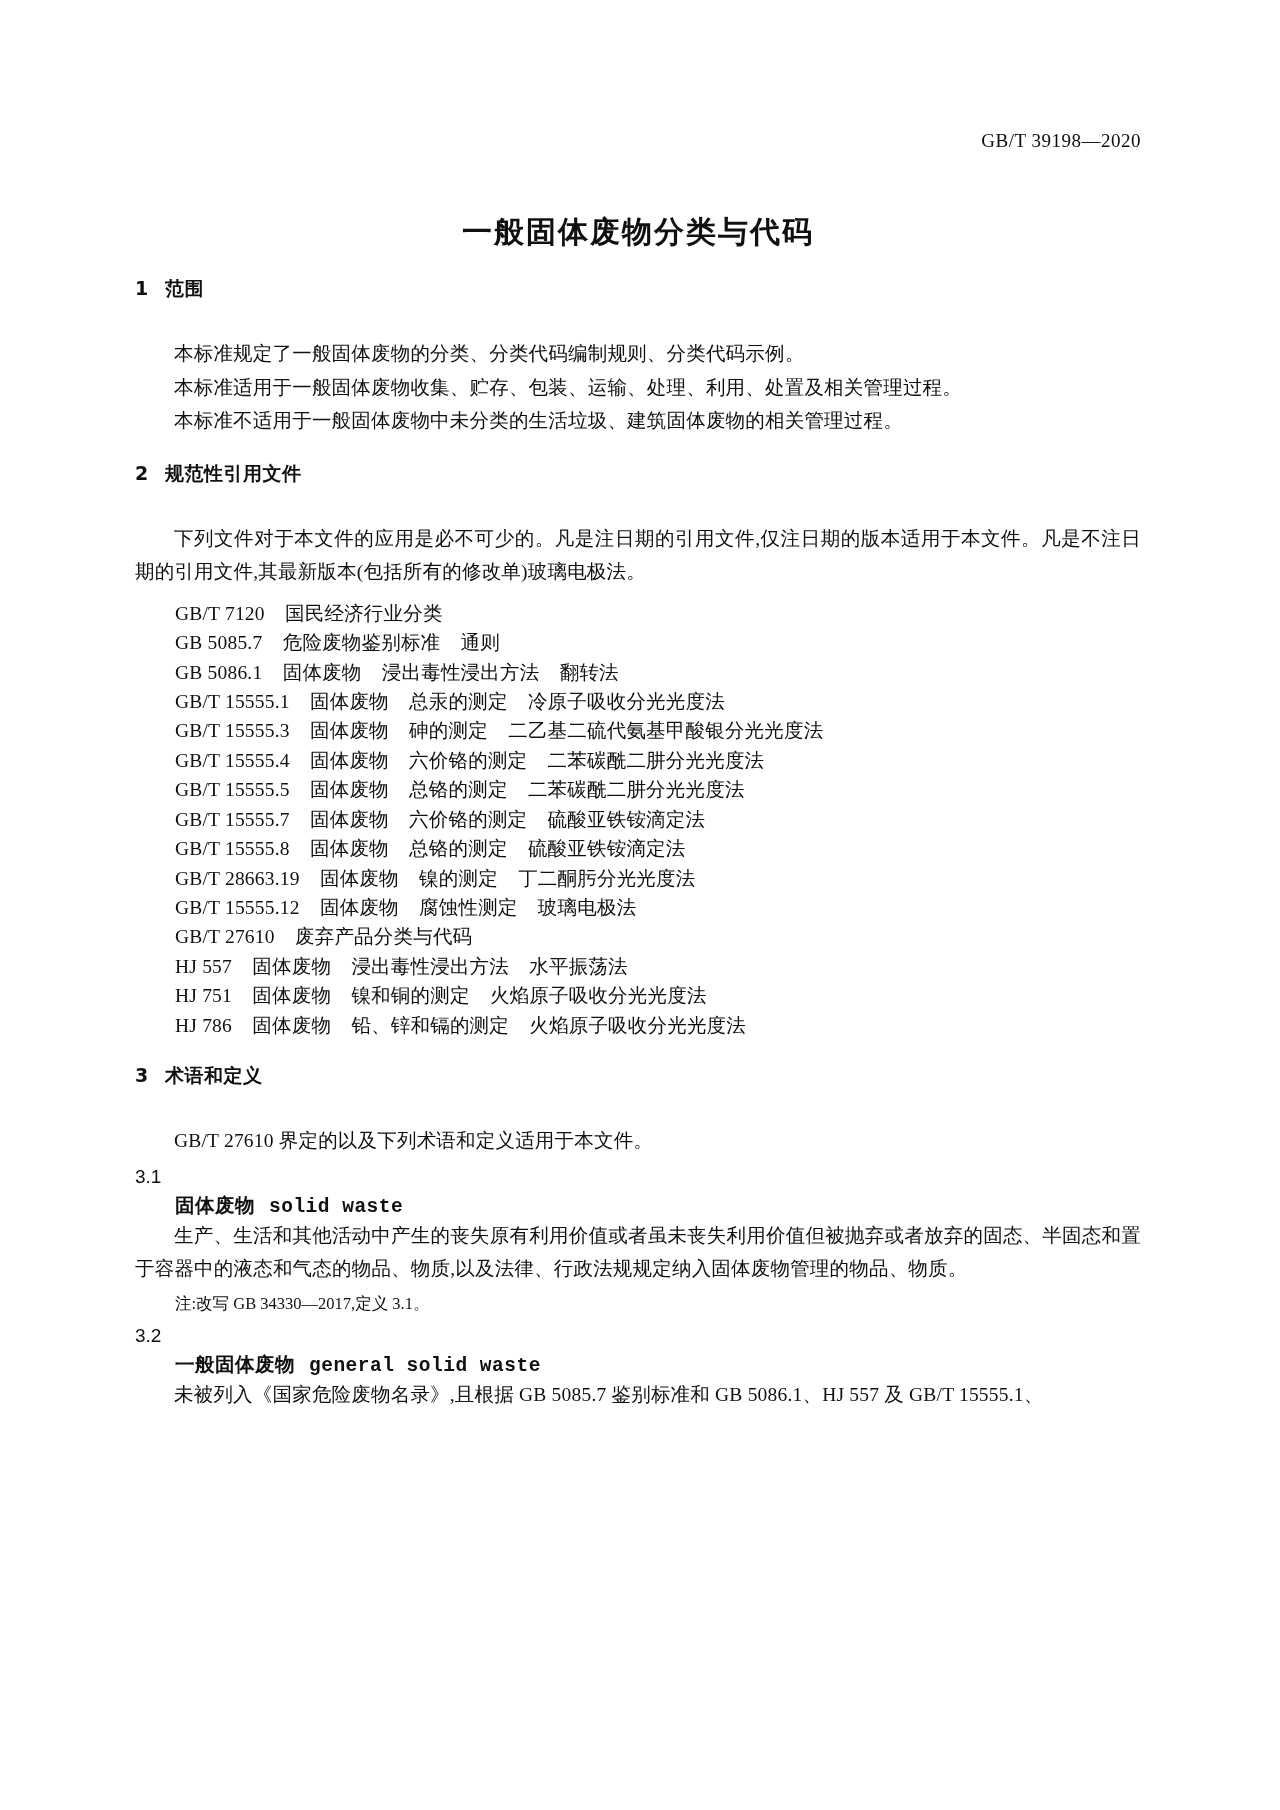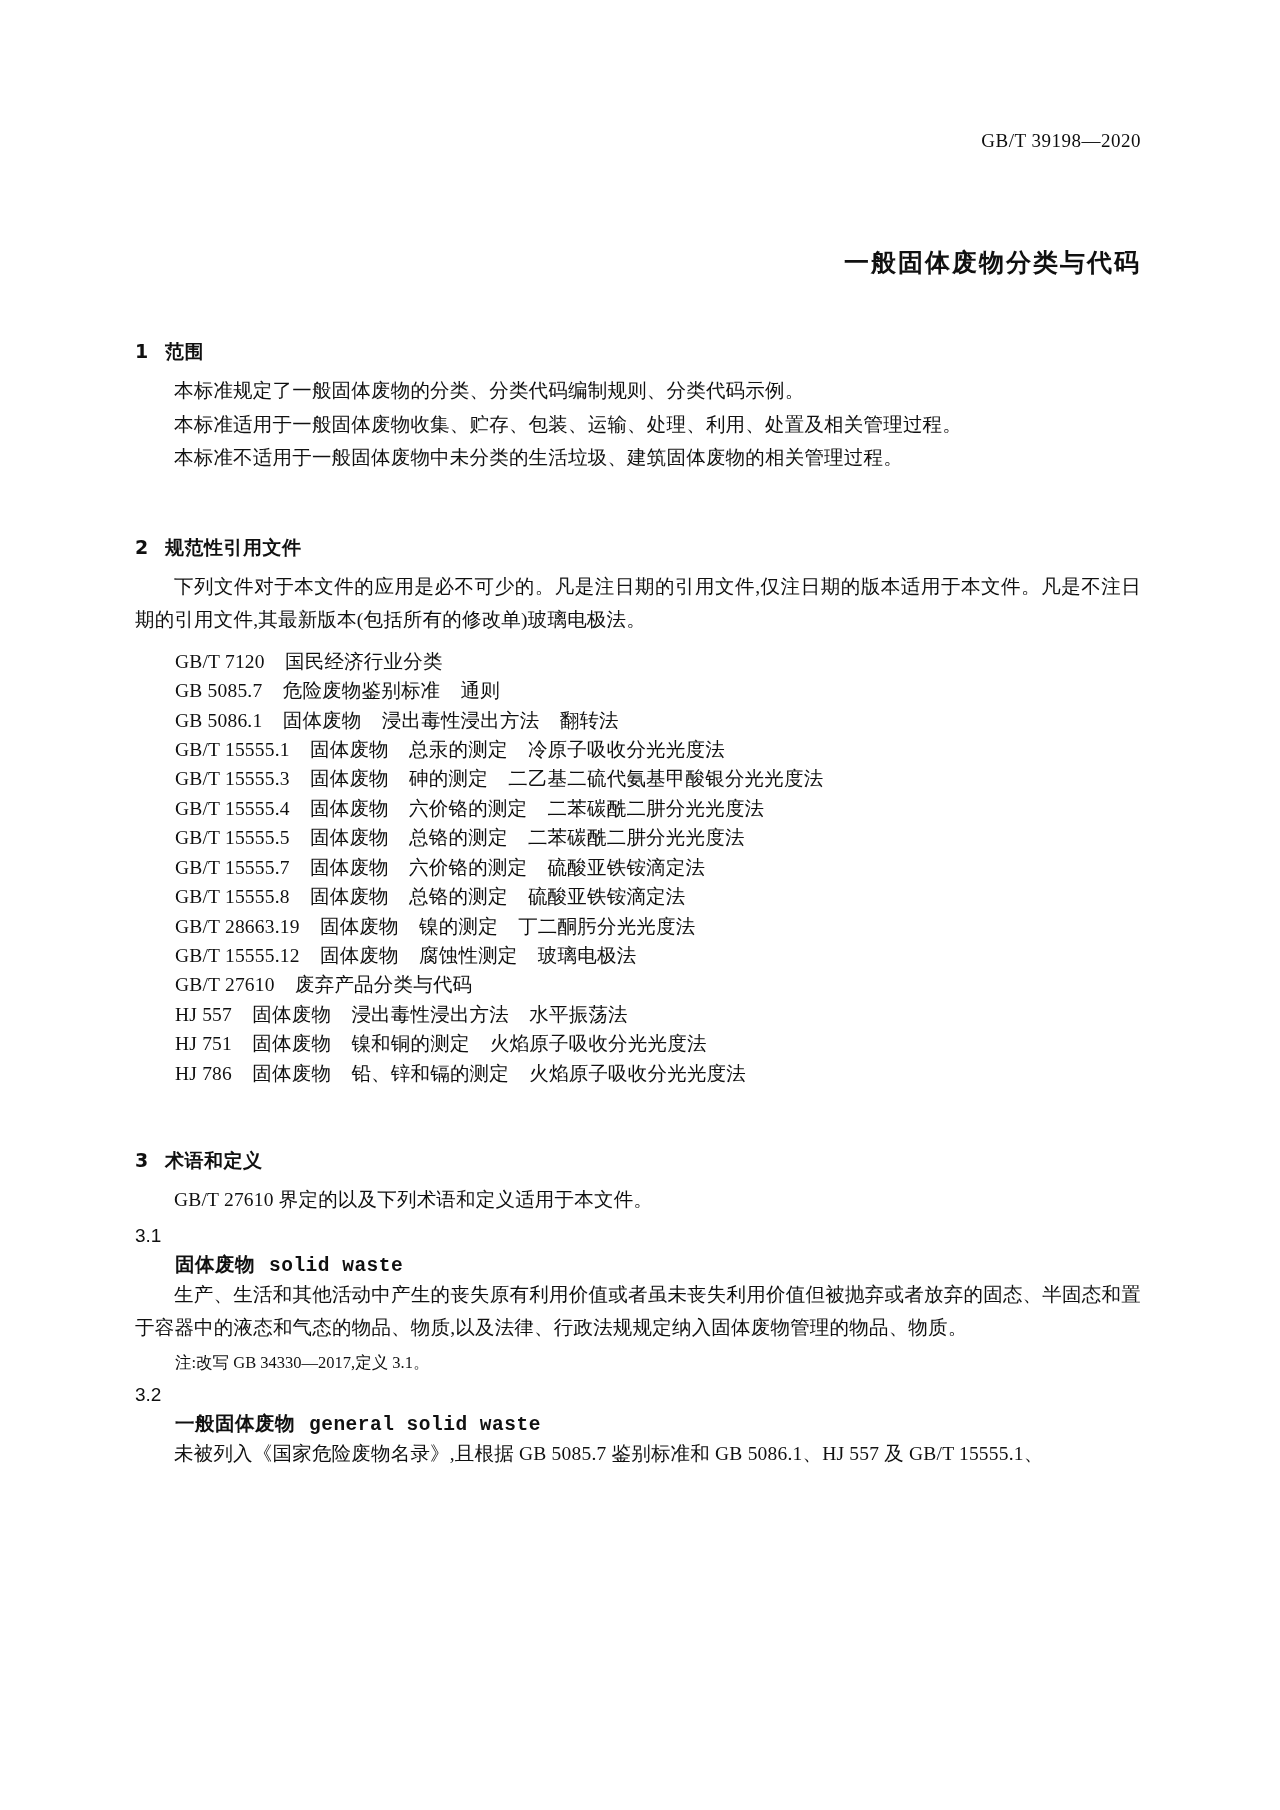--- a/index.html
+++ b/index.html
@@ -24,40 +24,40 @@
   }
   .header {
     padding-top: 130px;
     text-align: right;
     font-size: 19px;
     letter-spacing: 0.5px;
     font-family: "Liberation Serif", "DejaVu Serif", serif;
     color: #0d0d0d;
   }
   .doc-title {
-    margin-top: 94px;
-    text-align: right;
-    font-size: 25px;
+    margin-top: 60px;
+    text-align: center;
+    font-size: 30px;
     font-weight: bold;
     letter-spacing: 2px;
     font-family: "DejaVu Sans", "Liberation Sans", sans-serif;
   }
   .clause-heading {
-    margin-top: 60px;
+    margin-top: 23px;
     font-size: 19px;
     font-weight: bold;
     font-family: "DejaVu Sans", "Liberation Sans", sans-serif;
     letter-spacing: 0.5px;
   }
   .clause-heading .num {
     display: inline-block;
     min-width: 30px;
   }
   .body-block {
-    margin-top: 9px;
+    margin-top: 35px;
   }
   .para {
     font-size: 19.5px;
     line-height: 1.72;
     text-indent: 2em;
     letter-spacing: 0.2px;
   }
   .para.noindent {
     text-indent: 0;
   }

